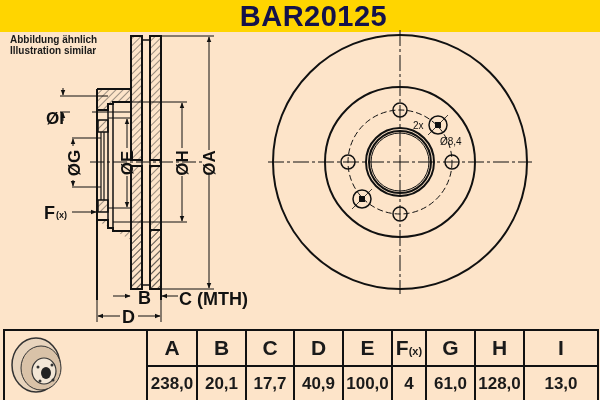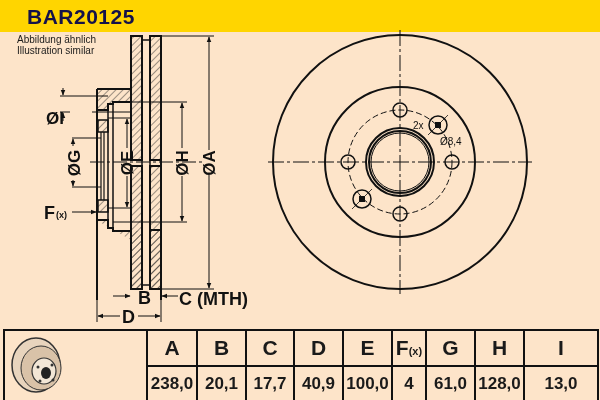--- a/index.html
+++ b/index.html
@@ -1,19 +1,19 @@
 <!DOCTYPE html>
 <html><head>
 <meta charset="utf-8">
 <style>
   html,body{margin:0;padding:0;}
   body{width:600px;height:400px;background:#fde4c9;position:relative;overflow:hidden;font-family:"Liberation Sans",sans-serif;}
   .header{position:absolute;left:0;top:0;width:600px;height:32px;background:#ffd500;}
-  .title{position:absolute;left:0;top:0;width:600px;height:32px;line-height:33px;font-weight:bold;font-size:21px;color:#14124a;letter-spacing:0.5px;padding-left:27px;box-sizing:border-box;}
-  .note{position:absolute;left:17px;top:34px;font-size:10px;font-weight:normal;color:#1a1a1a;line-height:11px;}
+  .title{position:absolute;left:0;top:0;width:600px;height:32px;line-height:33px;text-align:center;font-weight:bold;font-size:29px;color:#14124a;letter-spacing:0.5px;padding-left:27px;box-sizing:border-box;}
+  .note{position:absolute;left:10px;top:34px;font-size:10px;font-weight:bold;color:#1a1a1a;line-height:11px;}
   svg.drawing{position:absolute;left:0;top:0;}
   .spec-table{position:absolute;left:3px;top:329px;border-collapse:collapse;border:2px solid #111;}
   .spec-table td{border:2px solid #111;text-align:center;font-weight:bold;color:#1a1a1a;padding:0;}
   .spec-table .hdr td{height:34px;font-size:21px;}
   .spec-table .val td{height:34px;font-size:17px;}
   .img-cell{width:141px;}
   .fx-sub{font-size:11px;}
 </style>
 </head>
 <body>

